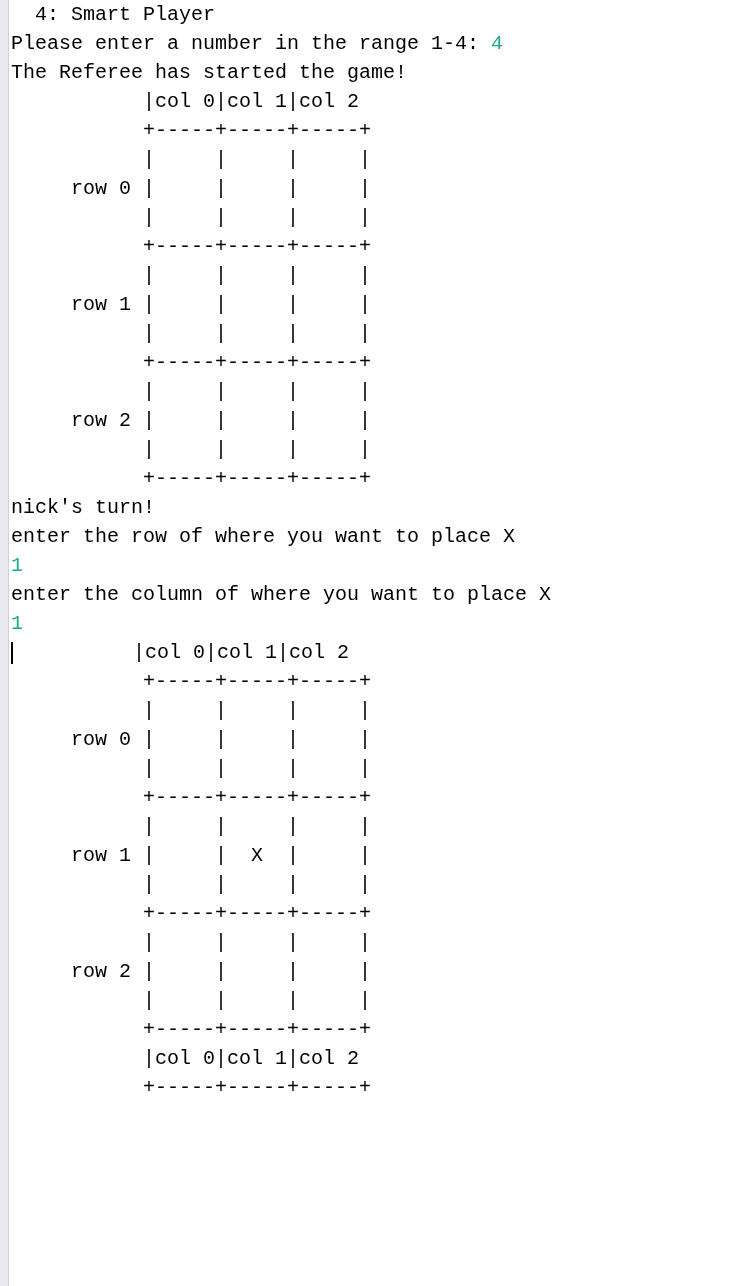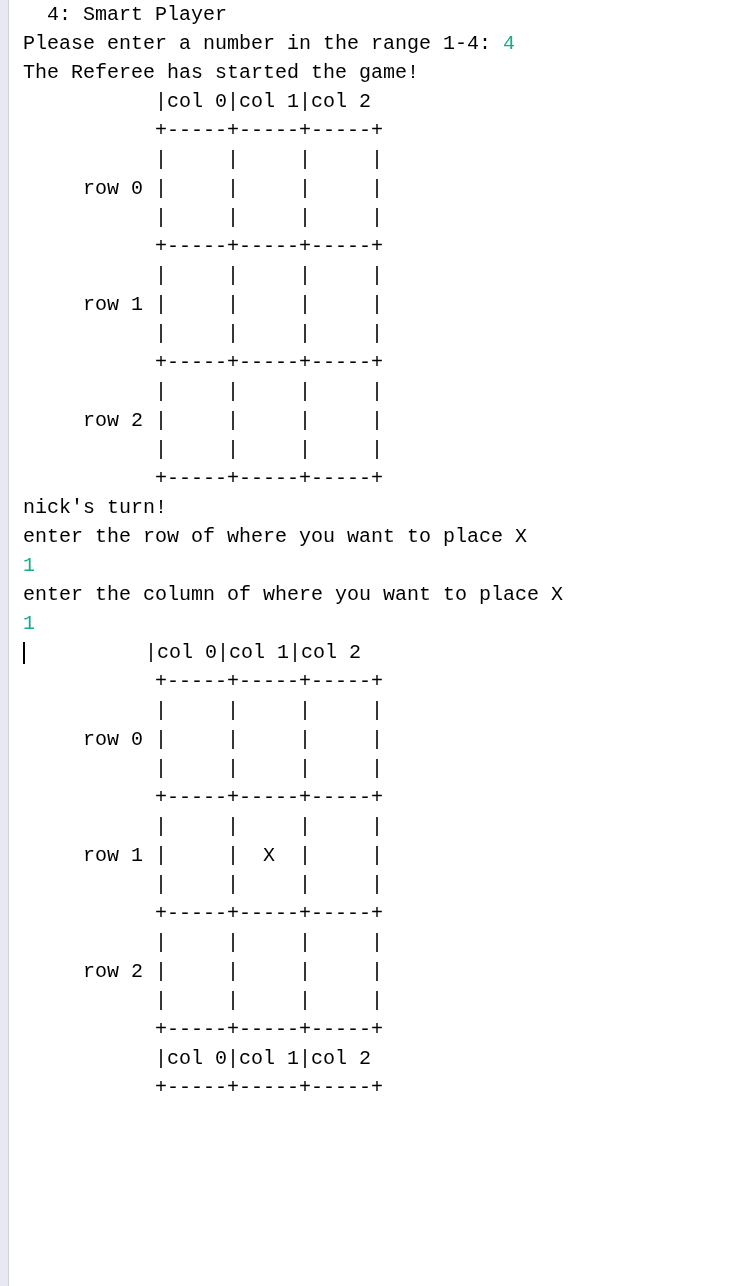--- a/index.html
+++ b/index.html
@@ -14,21 +14,21 @@
     }
     .gutter {
       width: 8px;
       background: #e8e8f0;
       border-right: 1px solid #d0d0d8;
       flex-shrink: 0;
       min-height: 1286px;
     }
     .terminal {
       white-space: pre;
-      padding: 0 4px 0 14px;
+      padding: 0 4px 0 2px;
     }
     .user-input {
       color: #1aab8a;
     }
     .cursor {
       display: inline-block;
       width: 2px;
       height: 22px;
       background: #000000;
       vertical-align: text-bottom;

